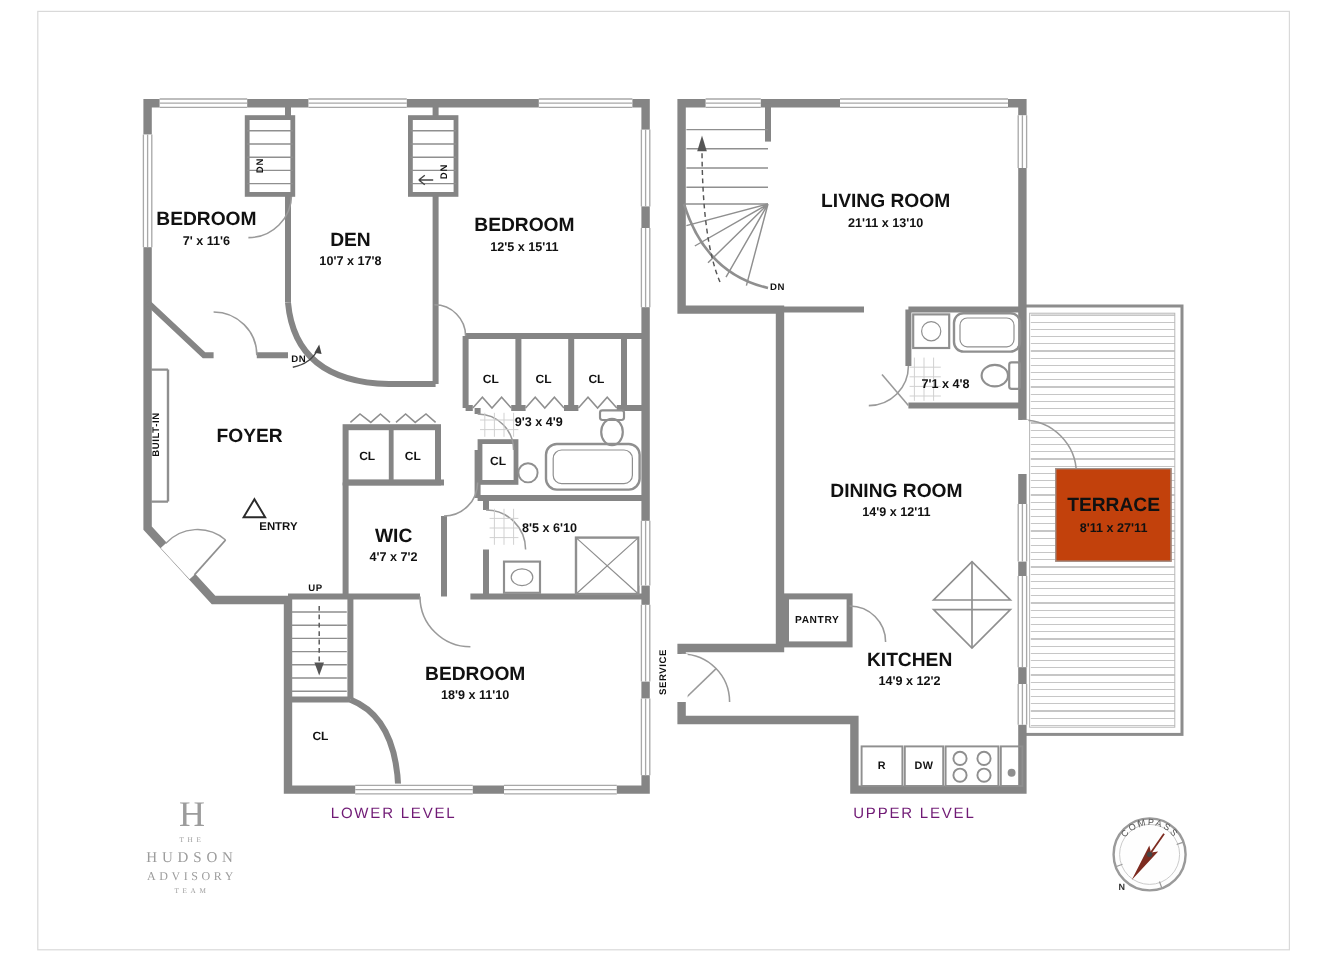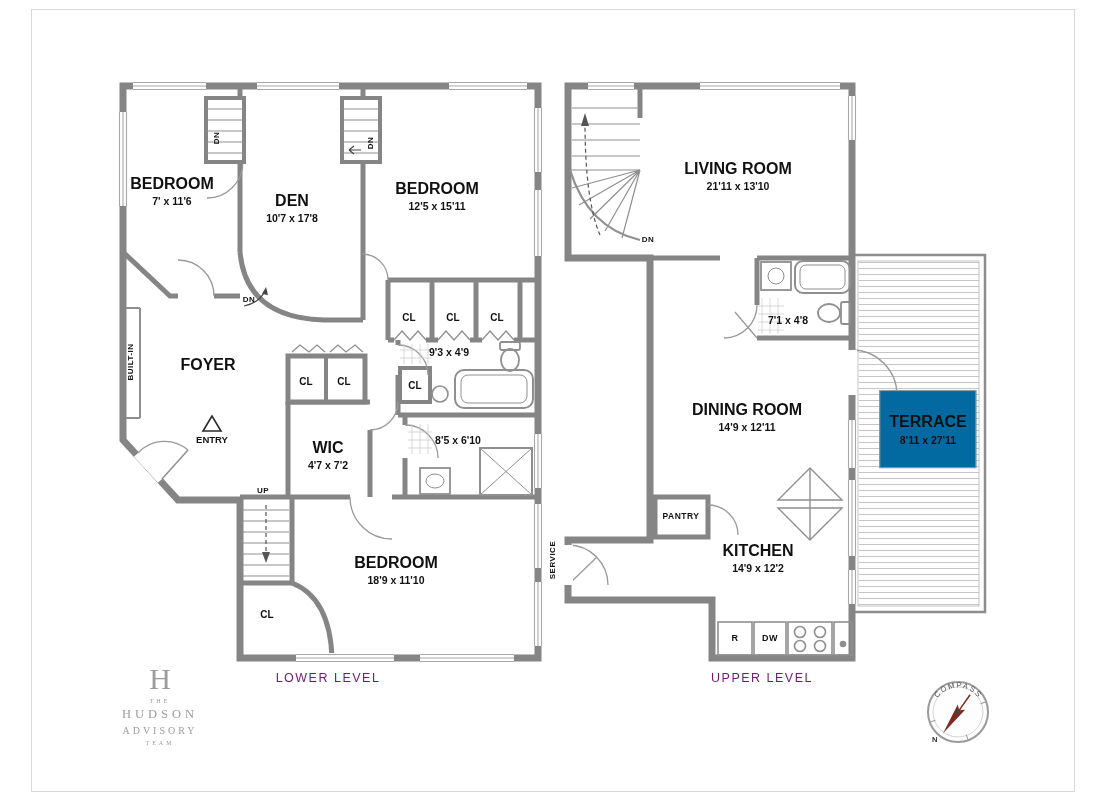--- a/index.html
+++ b/index.html
@@ -8,27 +8,27 @@
   .frame{position:absolute;left:31px;top:9px;width:1042px;height:781px;border:1px solid #d9d9d9;}
   .plan-svg{position:absolute;left:0;top:0;}
   .title{position:absolute;left:575px;top:60px;transform:translate(-50%,-50%);
          font-size:16px;font-weight:bold;letter-spacing:5px;white-space:nowrap;}
   .lbl{position:absolute;transform:translate(-50%,-50%);text-align:center;
        white-space:nowrap;line-height:1.3;}
   .room-name{font-size:16px;font-weight:bold;}
   .room-dims{font-size:10.5px;font-weight:700;}
   .cl{font-size:10px;font-weight:bold;}
   .mk{font-size:8px;font-weight:bold;letter-spacing:.5px;}
-  .mk10{font-size:9.5px;font-weight:bold;}
+  .mk10{font-size:9.5px;font-weight:bold;margin-left:20px;}
   .vert{transform:translate(-50%,-50%) rotate(-90deg);}
   .caption{font-size:12.5px;letter-spacing:1.5px;color:#701a75;}
   .terrace-stripes{position:absolute;left:859px;top:262px;width:120px;height:344px;
        background:repeating-linear-gradient(180deg,#c6c6c6 0 1px,#ffffff 1px 6px);}
   .terrace-label{position:absolute;left:928px;top:429px;transform:translate(-50%,-50%);
-       background:#0369a1;border:1px solid #9a9a9a;padding:20px 9px;text-align:center;line-height:1.35;}
+       background:#c2410c;border:1px solid #9a9a9a;padding:20px 9px;text-align:center;line-height:1.35;}
   .logo{position:absolute;left:112px;top:664px;width:96px;text-align:center;
         color:#9c9c9c;font-family:"Liberation Serif",serif;}
   .logo-h{font-size:30px;line-height:1;}
   .logo-sm{font-size:6px;letter-spacing:3px;margin-top:4px;}
   .logo-hudson{font-size:12.5px;letter-spacing:4px;margin-top:3px;}
   .logo-adv{font-size:10px;letter-spacing:3px;margin-top:3px;}
 </style>
 </head>
 <body>
 

